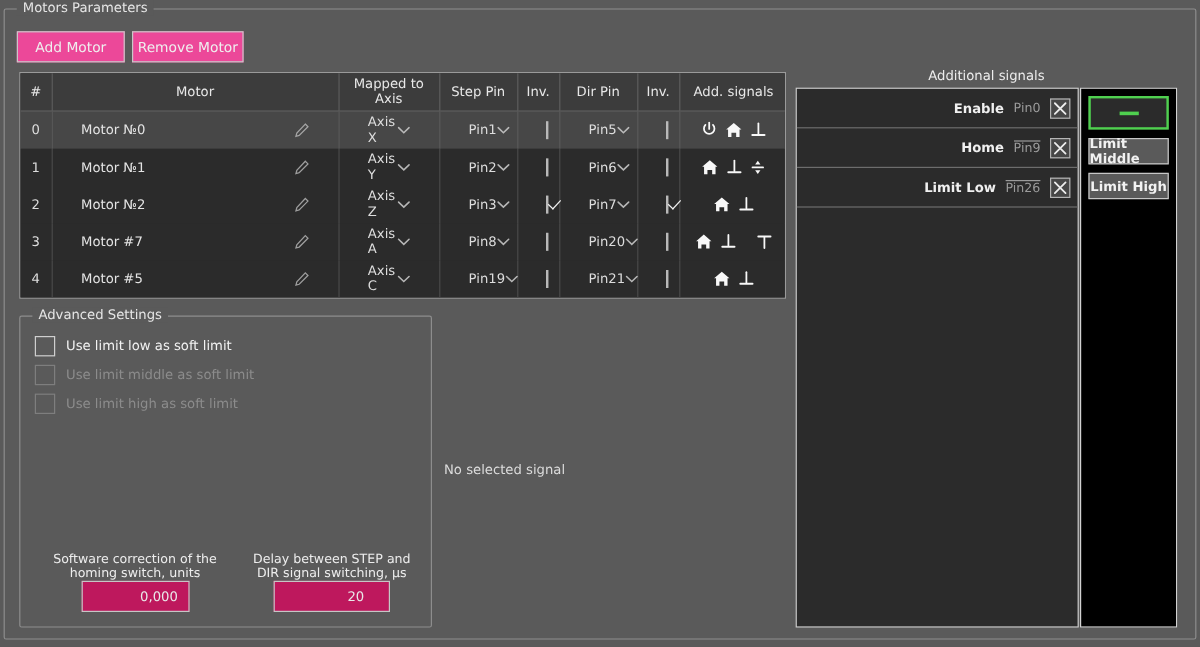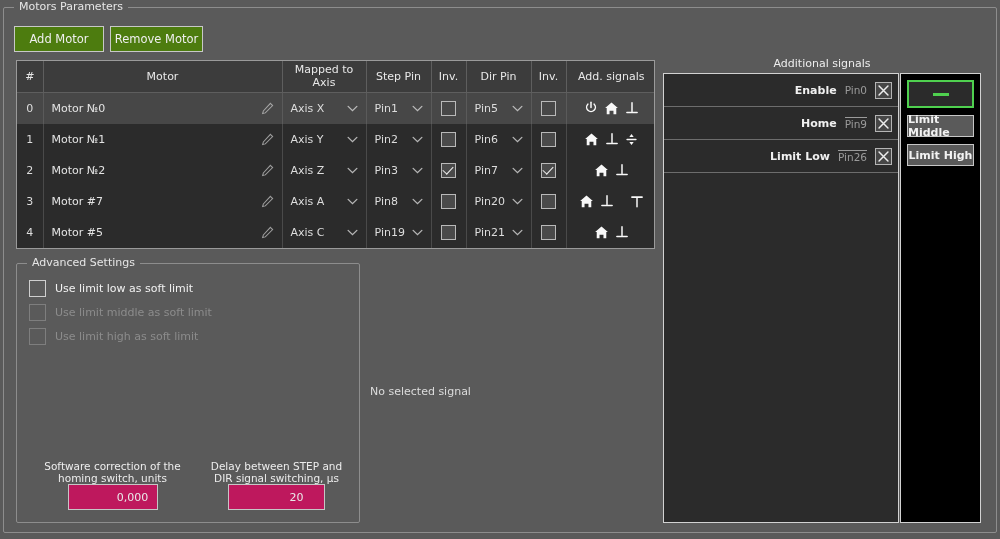--- a/index.html
+++ b/index.html
@@ -24,21 +24,21 @@
     background: #5a5a5a;
     padding: 0 5px;
     font-size: 11px;
     color: #e6e6e6;
     white-space: nowrap;
   }
   #outer-group { left: 3px; top: 7px; width: 994px; height: 526px; }
 
   
   .btn {
-    background: #4d7c0f;
+    background: #ec4899;
     border: 1px solid #c8c8c8;
     color: #efefef;
     font-size: 11.5px;
     text-align: center;
     cursor: pointer;
     display: flex; align-items: center; justify-content: center;
     user-select: none;
   }
   #add-motor { position: absolute; left: 14px; top: 26px; width: 90px; height: 26px; }
   #remove-motor { position: absolute; left: 110px; top: 26px; width: 93px; height: 26px; }
@@ -63,21 +63,21 @@
     border-bottom: 1px solid #5e5e5e;
     text-align: center;
     padding: 0;
   }
   table.mt th:last-child { border-right: none; }
   table.mt td {
     height: 31px;
     border-right: 1px solid #4a4a4a;
     color: #ddd;
     font-size: 11px;
-    padding: 0 8px;
+    padding: 0 24px;
     vertical-align: middle;
   }
   table.mt td:last-child { border-right: none; }
   tr.row { background: #2b2b2b; }
   tr.row.selected { background: #474747; }
   tr.row.selected td { border-right-color: #5a5a5a; }
 
   .col-idx { width: 26px; text-align: center !important; padding: 0 !important; }
   .col-motor { width: 239px; }
   .col-axis { width: 84px; }

